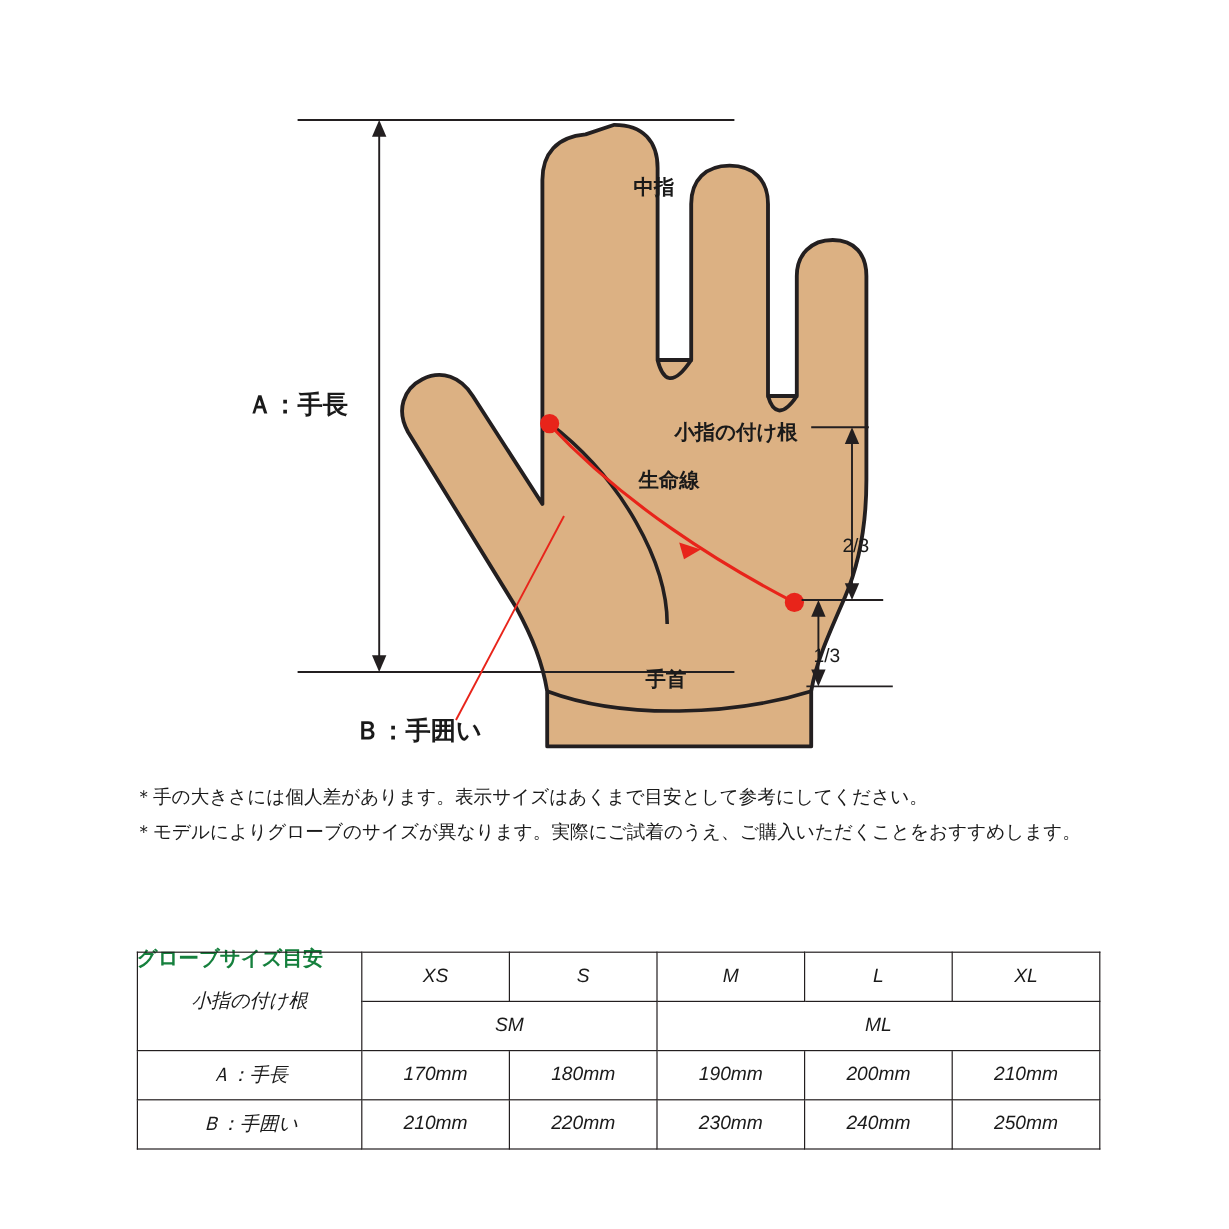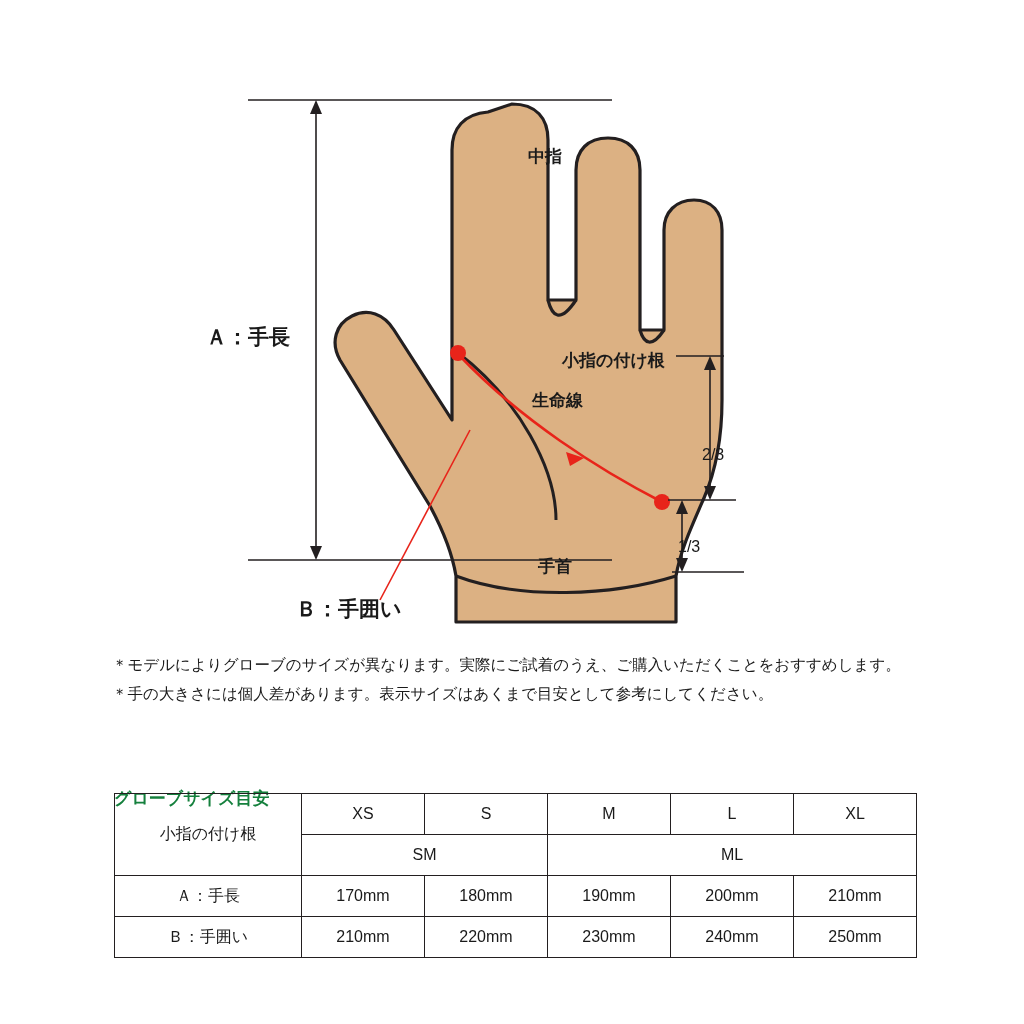--- a/index.html
+++ b/index.html
@@ -54,20 +54,21 @@
     border-collapse: collapse;
     table-layout: fixed;
   }
   table.size-table td {
     border: 1px solid #231f20;
     text-align: center;
     font-size: 16px;
     color: #1a1a1a;
     height: 40px;
     padding: 0;
+    font-style: italic;
   }
   td.label-col {
     width: 186px;
   }
   td.data-col {
     width: 122px;
   }
   .row-h1 td { height: 38px; }
   .row-h2 td { height: 30px; }
   .row-h3 td { height: 48px; }
@@ -154,22 +155,22 @@
     <text x="678" y="552" font-size="16">1/3</text>
 
     <text class="lbl-bold" x="528" y="162" font-size="17">中指</text>
     <text class="lbl-bold" x="562" y="366" font-size="17">小指の付け根</text>
     <text class="lbl-bold" x="532" y="406" font-size="17">生命線</text>
     <text class="lbl-bold" x="538" y="572" font-size="17">手首</text>
   </svg>
 </div>
 
 <div class="notes">
+  <div class="note-line">＊手の大きさには個人差があります。表示サイズはあくまで目安として参考にしてください。</div>
   <div class="note-line">＊モデルによりグローブのサイズが異なります。実際にご試着のうえ、ご購入いただくことをおすすめします。</div>
-  <div class="note-line">＊手の大きさには個人差があります。表示サイズはあくまで目安として参考にしてください。</div>
 </div>
 
 <div class="table-title">グローブサイズ目安</div>
 
 <table class="size-table">
   <tbody>
     <tr class="row-h1">
       <td class="label-col" rowspan="2">小指の付け根</td>
       <td class="data-col">XS</td>
       <td class="data-col">S</td>

